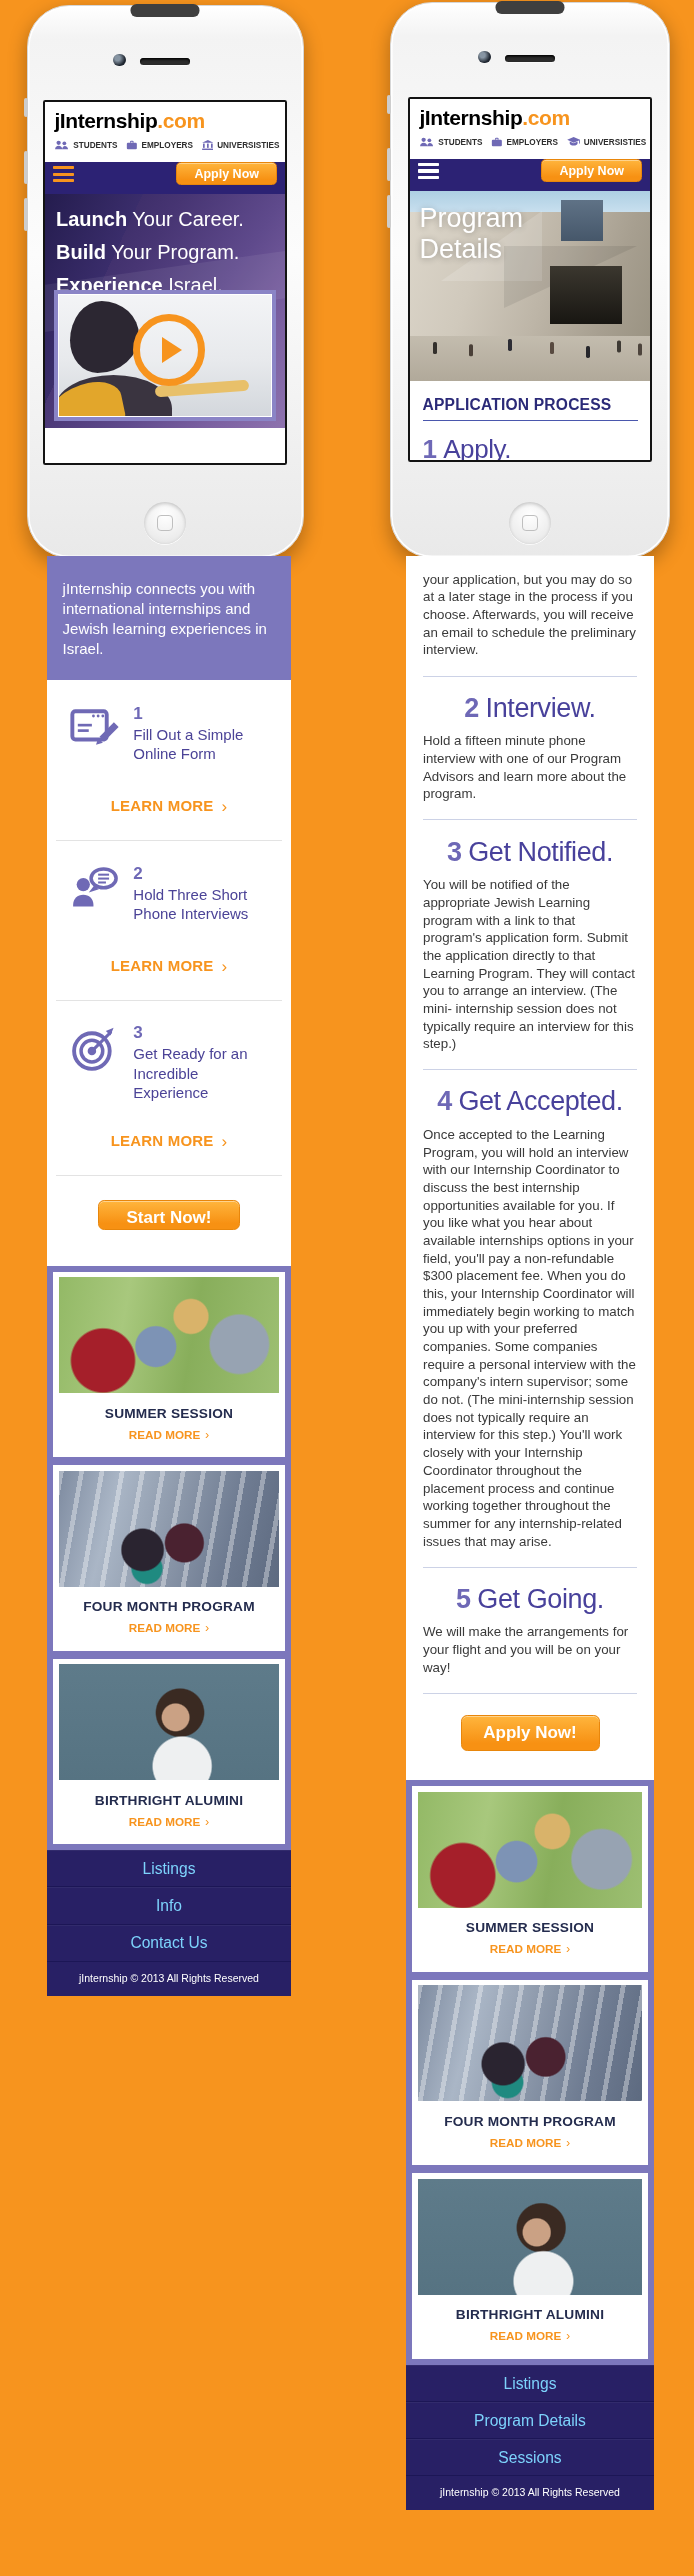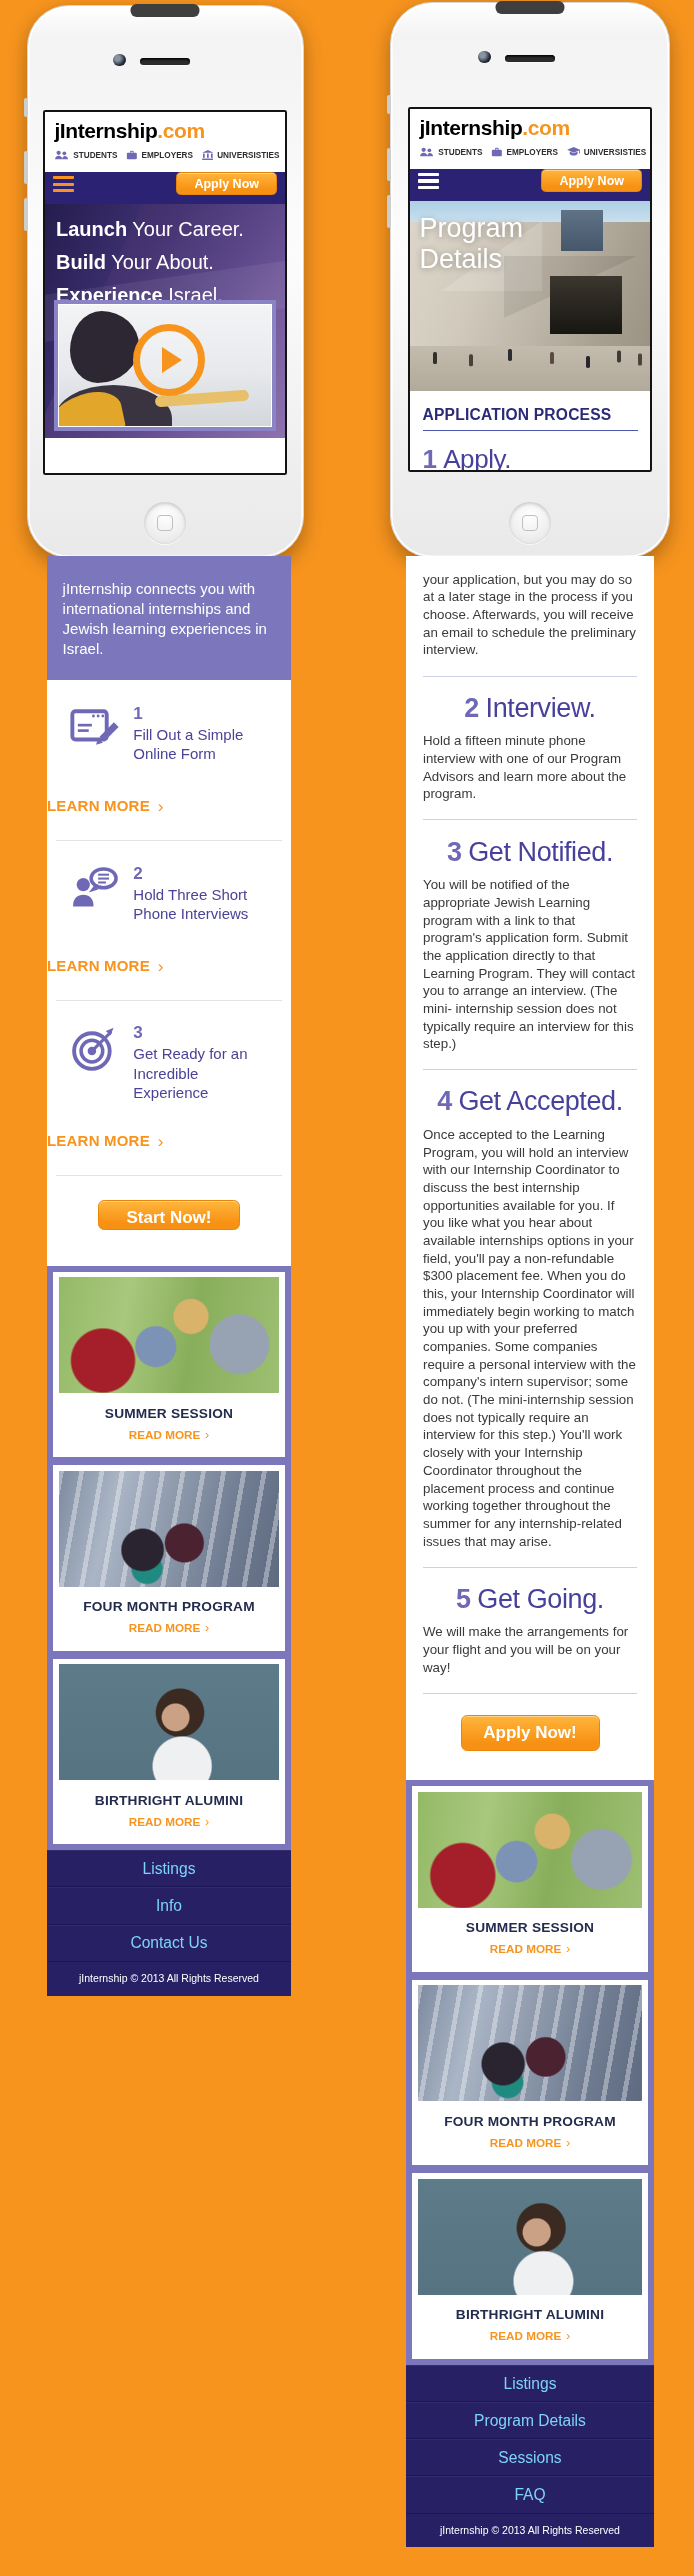--- a/index.html
+++ b/index.html
@@ -12,21 +12,21 @@
          box-shadow:0 7.8px 19px rgba(0,0,0,.30), inset 0 0 0 1.6px #fff;}
   .phone-left{left:26.5px;top:4.7px;width:275px;height:551px;}
   .phone-right{left:390px;top:1.6px;width:278px;height:554px;}
   .top-slot{position:absolute;top:-1.6px;left:50%;transform:translateX(-50%);width:69px;height:12.5px;background:#3f3f3f;border-radius:6.2px;}
   .camera{position:absolute;top:48px;left:50%;margin-left:-52px;width:12.5px;height:12.5px;border-radius:50%;
           background:radial-gradient(circle at 35% 35%,#8795a3 0 22%,#1f2630 65%);}
   .earpiece{position:absolute;top:52px;left:50%;transform:translateX(-50%);width:50px;height:7.8px;background:#2d2d2d;border-radius:4.7px;
             box-shadow:inset 0 1.6px 2.3px #000, 0 0.8px 0 rgba(255,255,255,.8);}
   .side-btn{position:absolute;left:-3.9px;width:3.9px;background:#cdcdcd;border-radius:2.3px;}
   .sb1{top:92px;height:19px}.sb2{top:145px;height:33px}.sb3{top:192px;height:33px}
-  .screen{position:absolute;top:104px;left:50%;transform:translateX(-50%);width:240px;height:361px;background:#fff;
+  .screen{position:absolute;top:94px;left:50%;transform:translateX(-50%);width:240px;height:361px;background:#fff;
           border:2.3px solid #131313;border-radius:2.3px;overflow:hidden;}
   .home-btn{position:absolute;bottom:12.5px;left:50%;transform:translateX(-50%);width:42px;height:42px;border-radius:50%;
             background:radial-gradient(circle at 50% 32%,#ffffff,#ededed 65%,#dedede);
             box-shadow:inset 0 1.6px 3.9px rgba(0,0,0,.20), 0 0.8px 0 #fff;}
   .home-btn i{position:absolute;top:50%;left:50%;transform:translate(-50%,-50%);width:14px;height:14px;border:1.6px solid #bfbfbf;border-radius:3.9px;}
 
   
   .site-header{height:60px;background:#fff;padding:8.6px 9.4px 0;box-sizing:border-box;}
   .logo{font-size:21px;font-weight:bold;letter-spacing:-0.4px;line-height:1;cursor:pointer;}.logo-com{color:#f7941e}
   .site-nav{display:flex;align-items:center;gap:8.6px;margin-top:8.6px;}
@@ -86,21 +86,21 @@
   .col-left{left:47px;top:556px;width:244px;}
   .col-right{left:406px;top:556px;width:248px;}
 
   .intro{background:#7c77bc;color:#fff;padding:22.6px 15.6px 21px;font-size:15px;line-height:1.34;box-sizing:border-box;}
 
   .steps-box{background:#fff;padding:25px 0 36px;}
   .step-row{width:198px;margin:0 auto;display:flex;gap:13.3px;align-items:flex-start;min-height:62px;}
   .step-ic{flex:0 0 50px;}
   .step-num{font-size:17px;font-weight:bold;color:#6e68b6;line-height:1.1;}
   .step-label{font-size:15px;color:#4b4397;line-height:1.28;margin-top:1.6px;}
-  .learn{margin-top:30px;color:#f7941e;font-weight:bold;font-size:15px;letter-spacing:0.2px;cursor:pointer;}
+  .learn{text-align:center;margin-top:30px;color:#f7941e;font-weight:bold;font-size:15px;letter-spacing:0.2px;cursor:pointer;}
   .chev{margin-left:7.8px;font-weight:normal;font-size:17px;vertical-align:-0.8px;}
   .hr{height:0.8px;background:#e3e3e3;margin:23.4px 9.4px;}
   .btn-start{width:142px;height:30px;line-height:33px;font-size:17px;margin:9.4px auto 0;border-radius:6.2px;}
 
   .cards{background:#7c77bc;padding:6.2px;display:flex;flex-direction:column;gap:7.8px;}
   .card{background:#fff;padding:5.5px 5.5px 15.6px;box-sizing:border-box;}
   .photo{height:116px;}
   .p-summer{background:
       radial-gradient(circle at 20% 72% ,#a51f2a 0 16%,rgba(0,0,0,0) 17%),
       radial-gradient(circle at 44% 60%,#7d93b5 0 14%,rgba(0,0,0,0) 15%),
@@ -183,21 +183,21 @@
       <div class="menu-bar">
         <div class="hamburger">
             <i></i>
             <i></i>
             <i></i>
           </div>
         <div class="btn-orange btn-apply">Apply Now</div>
       </div>
       <div class="hero-left">
         <div class="hl"><b>Launch</b><span> Your Career.</span></div>
-        <div class="hl"><b>Build</b><span> Your About.</span></div>
+        <div class="hl"><b>Build</b><span> Your Program.</span></div>
         <div class="hl"><b>Experience</b><span> Israel.</span></div>
         <div class="video">
           <div class="vid-img">
             <div class="blob-body"></div>
             <div class="blob-hair"></div>
             <div class="blob-jacket"></div>
             <div class="blob-arm"></div>
             <div class="play">
                 <i class="tri"></i>
               </div>
@@ -411,19 +411,18 @@
         <div class="photo p-birth"></div>
         <div class="card-title">BIRTHRIGHT ALUMINI</div>
         <div class="read"><span>READ MORE</span><span class="chev2">›</span></div>
       </div>
     </div>
 
     <div class="footer">
       <div class="f-row">Listings</div>
       <div class="f-row">Program Details</div>
       <div class="f-row">Sessions</div>
-      <div class="f-row">FAQ</div>
       <div class="f-copy">jInternship  © 2013 All Rights Reserved</div>
     </div>
   </div>
 
 </div>
 
 
 </body></html>

